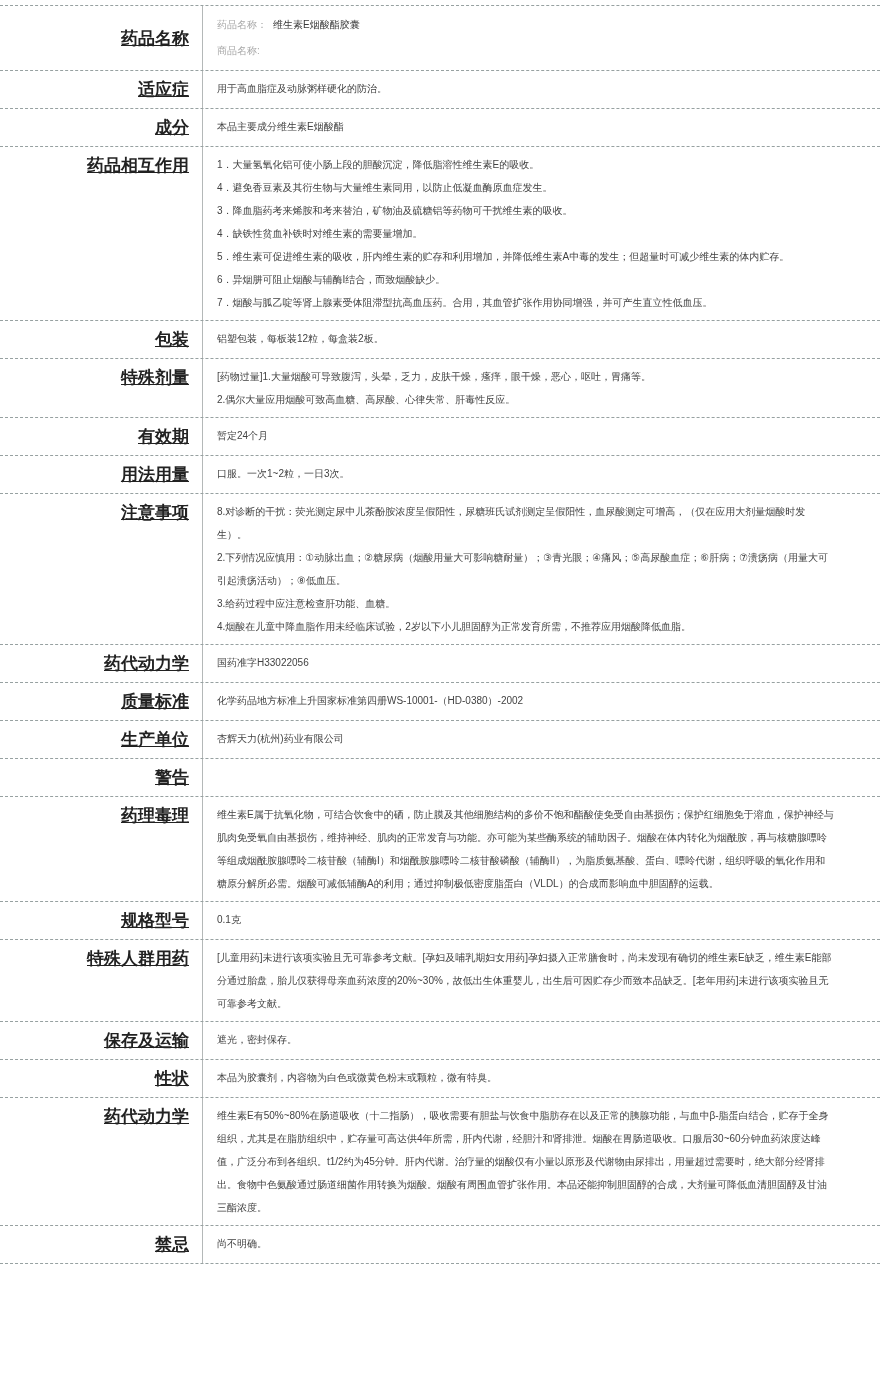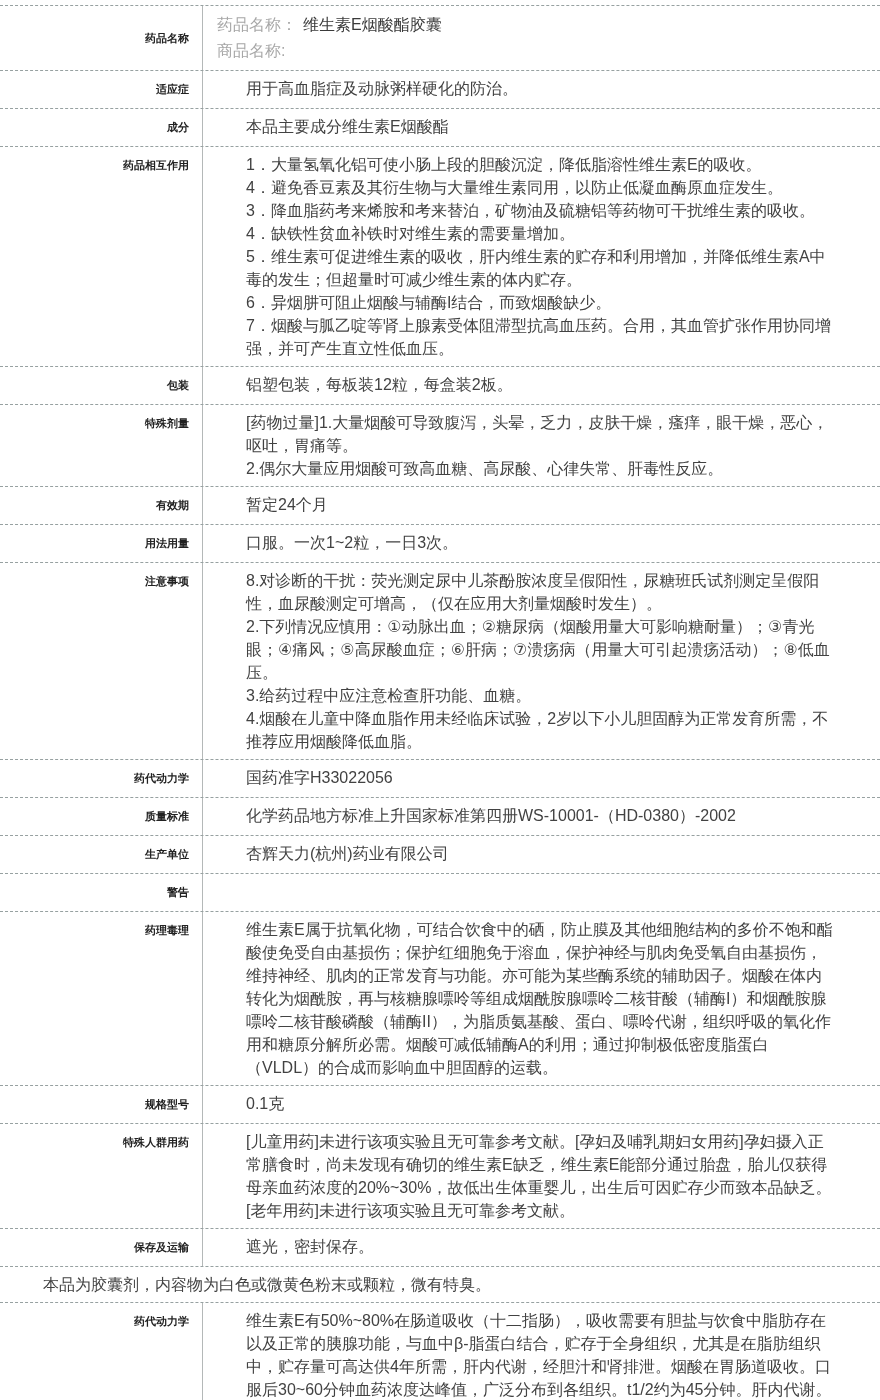--- a/index.html
+++ b/index.html
@@ -29,42 +29,42 @@
   }
   .label-cell {
     flex: 0 0 203px;
     width: 203px;
     box-sizing: border-box;
     border-right: 1px solid #b4b8b8;
     display: flex;
     justify-content: flex-end;
     align-items: flex-start;
     padding: 7px 13px 7px 0;
-    font-size: 11px;
+    font-size: 17px;
     font-weight: bold;
     color: #222222;
     line-height: 23px;
     text-align: right;
+    text-decoration: underline;
   }
   .row.center-label .label-cell {
     align-items: center;
     padding-top: 6px;
     padding-bottom: 6px;
   }
   .content-cell {
     flex: 1 1 auto;
     box-sizing: border-box;
     padding: 6px 46px 6px 14px;
-    font-size: 16px;
+    font-size: 10px;
     color: #424242;
     line-height: 23px;
   }
   .para {
     min-height: 23px;
-    margin-left: 29px;
   }
   .field-line {
     min-height: 26px;
     line-height: 26px;
   }
   .field-key {
     color: #a7a7a7;
     margin-right: 6px;
   }
   .field-value {
@@ -200,20 +200,21 @@
   </div>
 
   <div class="row">
     <div class="label-cell">保存及运输</div>
     <div class="content-cell">
           <div class="para">遮光，密封保存。</div>
         </div>
   </div>
 
   <div class="row">
+    <div class="label-cell">性状</div>
     <div class="content-cell">
           <div class="para">本品为胶囊剂，内容物为白色或微黄色粉末或颗粒，微有特臭。</div>
         </div>
   </div>
 
   <div class="row">
     <div class="label-cell">药代动力学</div>
     <div class="content-cell">
           <div class="para">维生素E有50%~80%在肠道吸收（十二指肠），吸收需要有胆盐与饮食中脂肪存在以及正常的胰腺功能，与血中β-脂蛋白结合，贮存于全身组织，尤其是在脂肪组织中，贮存量可高达供4年所需，肝内代谢，经胆汁和肾排泄。烟酸在胃肠道吸收。口服后30~60分钟血药浓度达峰值，广泛分布到各组织。t1/2约为45分钟。肝内代谢。治疗量的烟酸仅有小量以原形及代谢物由尿排出，用量超过需要时，绝大部分经肾排出。食物中色氨酸通过肠道细菌作用转换为烟酸。烟酸有周围血管扩张作用。本品还能抑制胆固醇的合成，大剂量可降低血清胆固醇及甘油三酯浓度。</div>
         </div>

